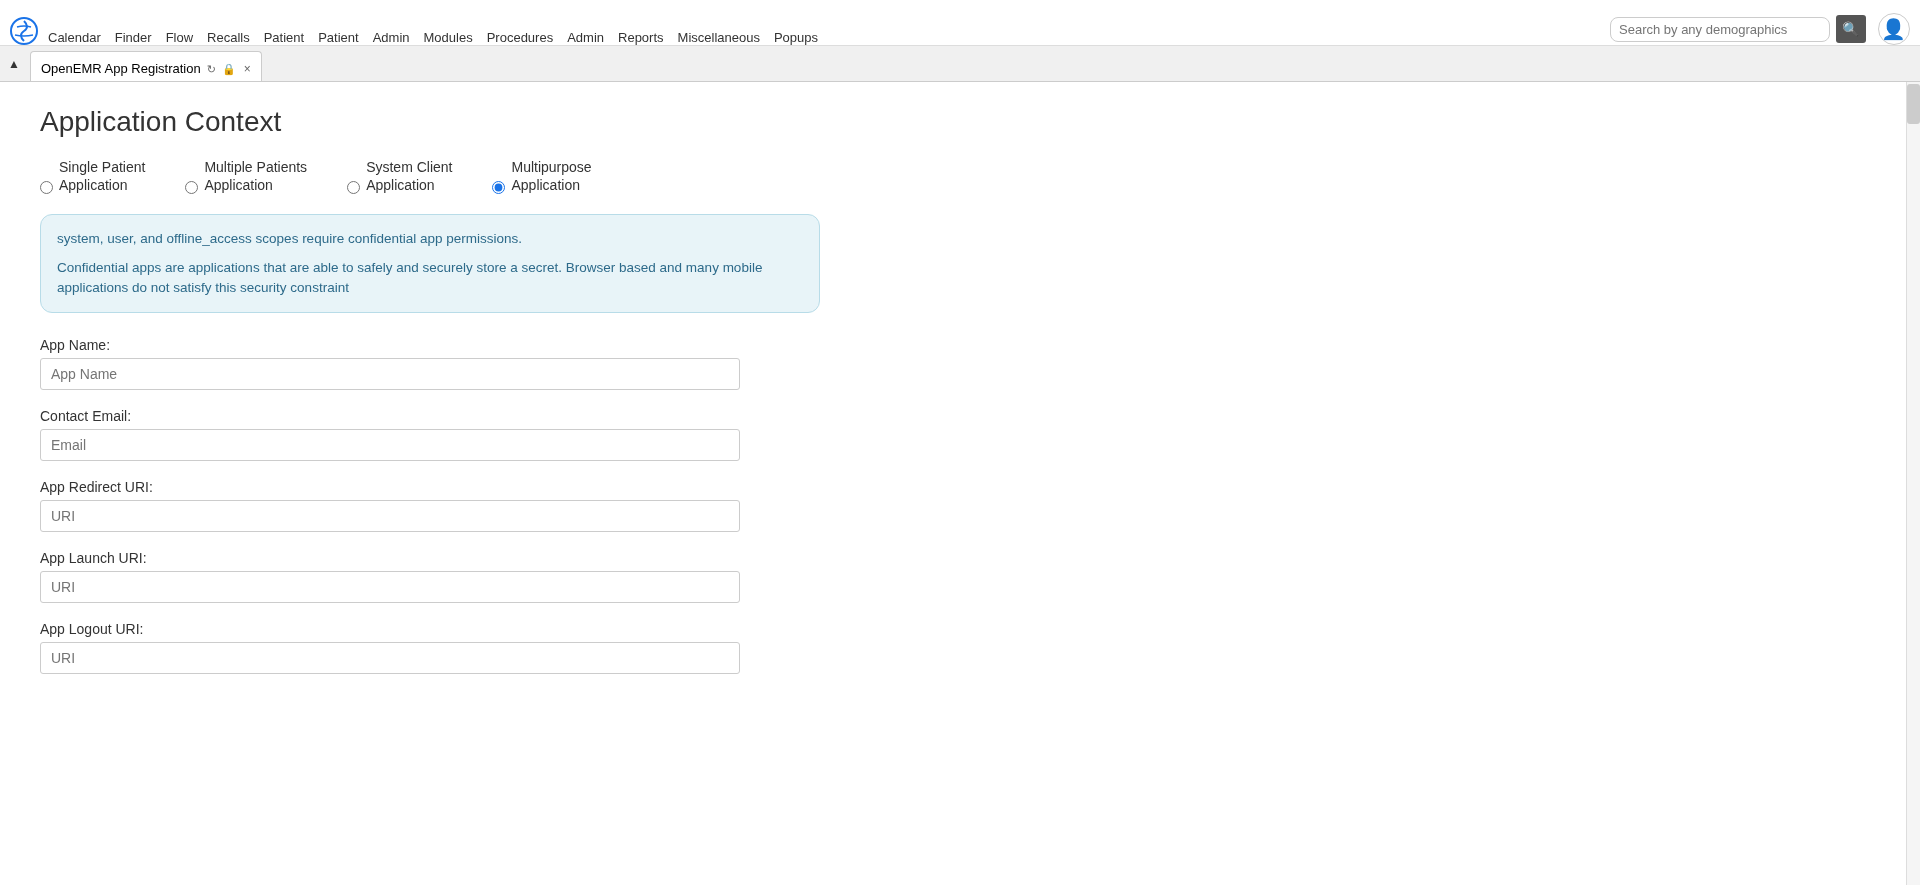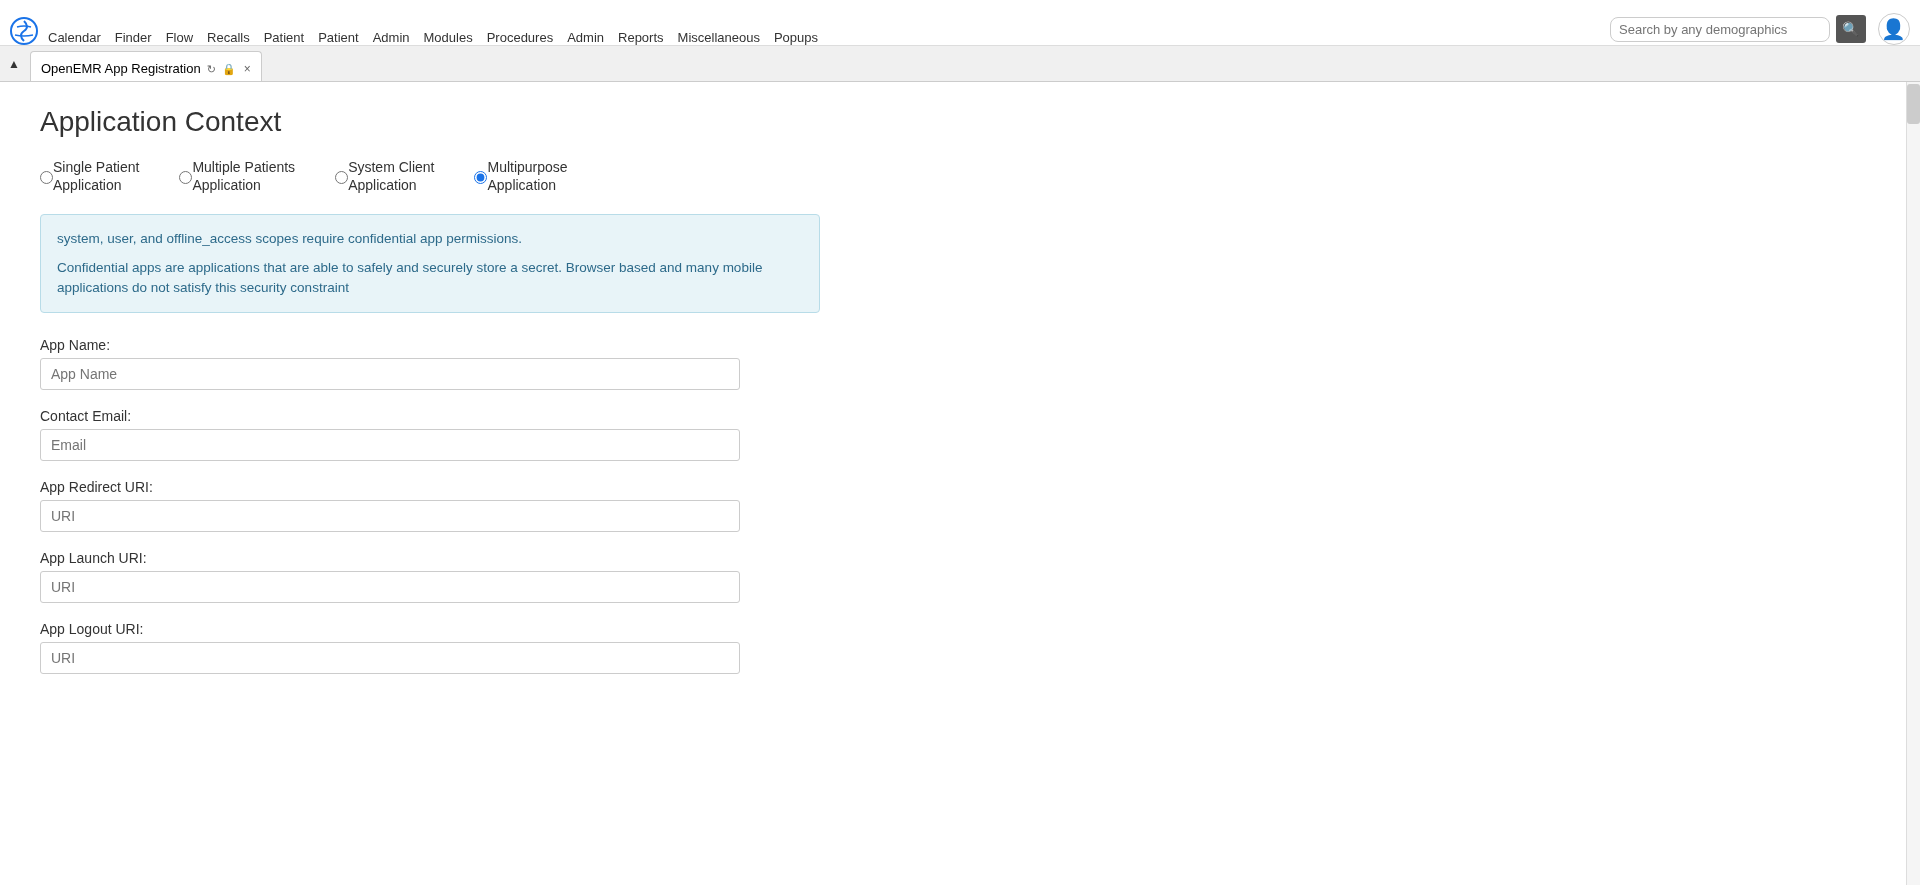--- a/index.html
+++ b/index.html
@@ -168,39 +168,40 @@
 
     
     .radio-group {
       display: flex;
       gap: 40px;
       margin-bottom: 20px;
       flex-wrap: wrap;
     }
     .radio-option {
       display: flex;
-      align-items: center;
+      align-items: flex-end;
+      gap: 6px;
       font-size: 14px;
       color: #333;
       cursor: pointer;
     }
     .radio-option input[type="radio"] {
       margin-top: 2px;
       cursor: pointer;
       accent-color: #1a73e8;
     }
     .radio-label {
       line-height: 1.3;
     }
 
     
     .info-box {
       background: #e8f4f8;
       border: 1px solid #b8dce8;
-      border-radius: 4px;
+      border-radius: 12px;
       padding: 14px 16px;
       margin-bottom: 24px;
       font-size: 13.5px;
       color: #2d6a8a;
       line-height: 1.5;
     }
     .info-box p + p {
       margin-top: 8px;
     }
 

